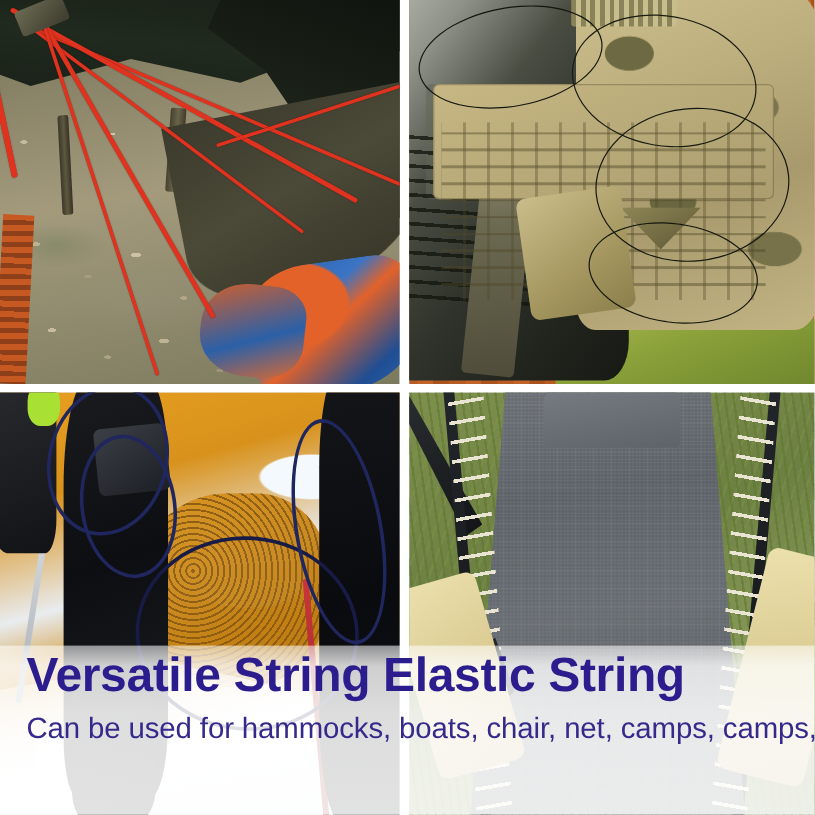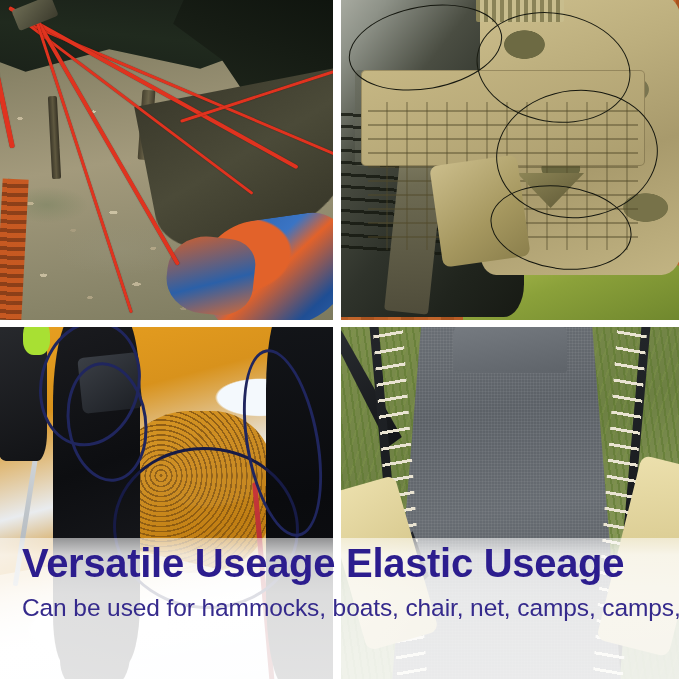--- a/index.html
+++ b/index.html
@@ -432,17 +432,17 @@
         <div class="br-lacesL"></div>
         <div class="br-lacesR"></div>
         <div class="br-bracket"></div>
         <div class="br-armL"></div>
         <div class="br-armR"></div>
       </div>
     </div>
   </div>
 
   <div class="text-band">
-    <div class="headline">Versatile Useage Elastic Useage</div>
+    <div class="headline">Versatile String Elastic String</div>
     <div class="subline sub1">Can be used for hammocks, boats, chair, net, camps, camps,</div>
   </div>
 
 </div>
 
 </body></html>

